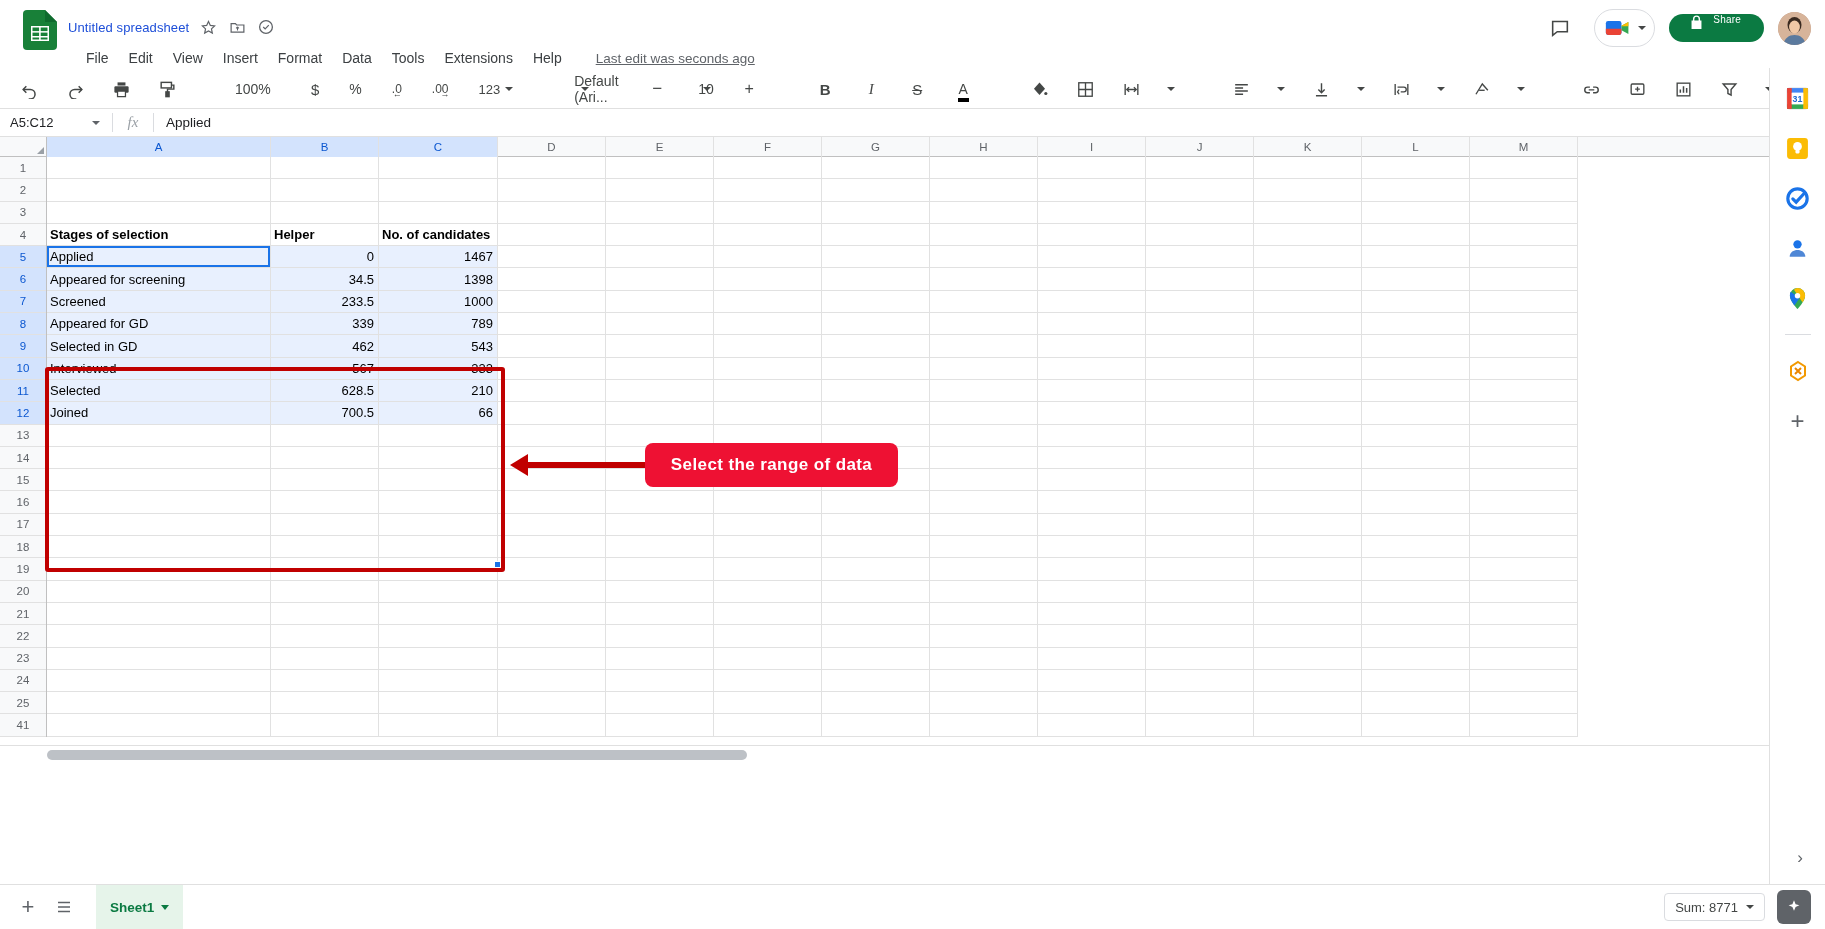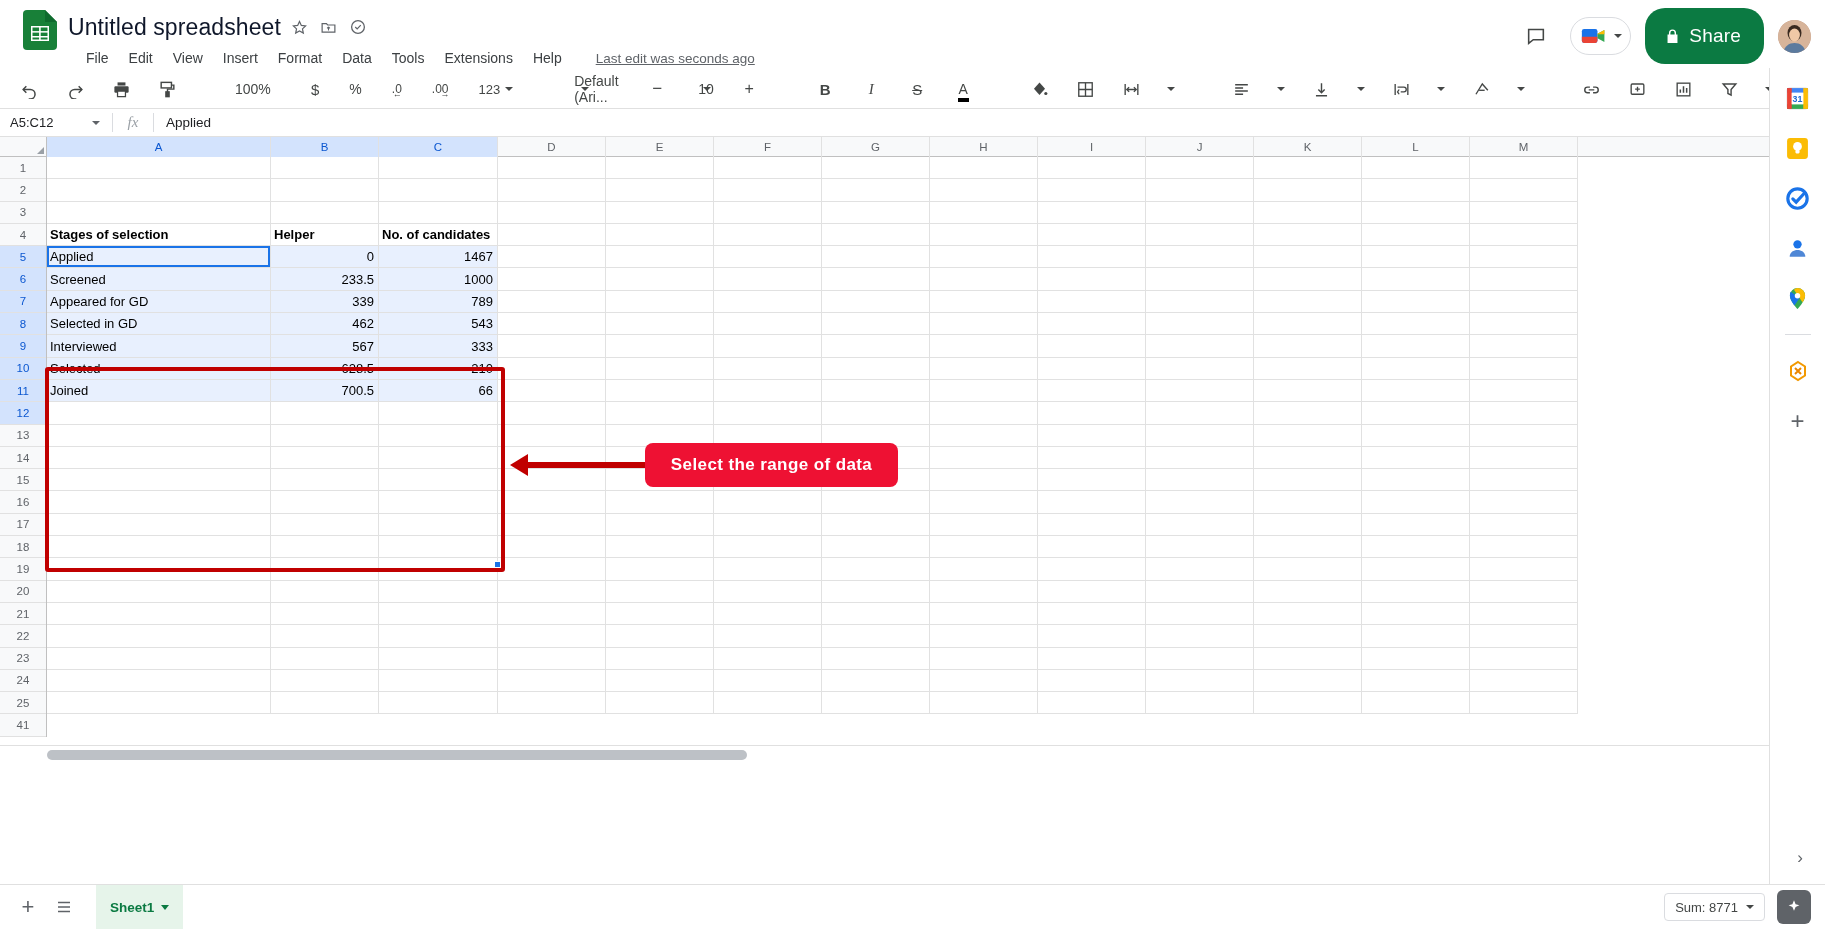--- a/index.html
+++ b/index.html
@@ -9,31 +9,31 @@
     background: #ffffff;
     overflow: hidden;
     -webkit-font-smoothing: antialiased;
   }
 
   
   .appbar { position: relative; height: 68px; padding: 8px 12px 0 14px; display: flex; align-items: flex-start; }
   .sheets-logo { width: 40px; height: 40px; margin: 2px 8px 0 6px; display:flex; align-items:center; justify-content:center; flex: 0 0 auto;}
   .titleblock { margin-top: 6px; flex: 1 1 auto; }
   .title-row { display: flex; align-items: center; gap: 9px; height: 26px; }
-  .doc-title { font-size: 23px; color: #0f172a; letter-spacing: .1px; white-space: nowrap; }
+  .doc-title { font-size: 13px; color: #1d4ed8; letter-spacing: .1px; white-space: nowrap; }
   .ticon { width: 20px; height: 20px; color: #5f6368; display:flex; align-items:center; justify-content:center; cursor:pointer;}
   .menu-row { display: flex; align-items: center; gap: 16px; height: 24px; margin-top: 6px; margin-left: 16px; }
   .menu-item { font-size: 14px; color: #3c4043; padding: 1px 2px; border-radius: 4px; cursor: pointer; white-space: nowrap;}
   .lastedit { font-size: 13.5px; color: #5f6368; text-decoration: underline; margin-left: 16px; white-space: nowrap; cursor:pointer;}
 
   .appbar-right { position: absolute; right: 14px; top: 8px; display: flex; align-items: center; gap: 14px; }
   .circ-btn { width: 40px; height: 40px; border-radius: 50%; display: flex; align-items: center; justify-content: center; cursor: pointer; }
   .meet-chip { display: flex; align-items: center; gap: 2px; height: 38px; padding: 0 8px 0 10px; border: 1px solid #dadce0; border-radius: 19px; cursor: pointer; }
-  .share-btn { display: flex; align-items: center; gap: 8px; height: 56px; padding: 0 23px 0 19px; background: #0b7a42; color: #fff;
-               border-radius: 20px; font-size: 19px; font-weight: 500; cursor: pointer; letter-spacing:.2px;}
+  .share-btn { display: flex; gap: 8px; height: 28px; padding: 0 23px 0 19px; background: #0b7a42; color: #fff;
+               border-radius: 20px; font-size: 10px; font-weight: 500; cursor: pointer; letter-spacing:.2px;}
   .avatar { width: 33px; height: 33px; border-radius: 50%; overflow: hidden; cursor: pointer; background:#c6a08a; position:relative;}
 
   
   .toolbar { height: 38px; margin: 2px 14px 0 14px; display: flex; align-items: center; gap: 16px; position: relative; }
   .tb { height: 30px; min-width: 30px; padding: 0 4px; display: flex; align-items: center; justify-content: center;
         border-radius: 4px; cursor: pointer; color: #444746; font-size: 14px; }
   .tb-sep { width: 1px; height: 22px; background: #dadce0; margin: 0 7px; }
   .tb-wide { min-width: auto; padding: 0 7px; }
   .caret { width: 0; height: 0; border-left: 4px solid transparent; border-right: 4px solid transparent; border-top: 4px solid #444746; margin-left: 5px; }
   .zoomsel { width: 65px; justify-content: flex-start; padding-left: 7px; }
@@ -522,20 +522,35 @@
         <div class="gcell" style="width: 108px;"></div>
         <div class="gcell" style="width: 108px;"></div>
         <div class="gcell" style="width: 108px;"></div>
         <div class="gcell" style="width: 108px;"></div>
         <div class="gcell" style="width: 108px;"></div>
         <div class="gcell" style="width: 108px;"></div>
         <div class="gcell" style="width: 108px;"></div>
         <div class="gcell" style="width: 108px;"></div>
       </div>
       <div class="grow">
+        <div class="gcell selbg" style="width: 224px;">Appeared for screening</div>
+        <div class="gcell selbg num" style="width: 108px;">34.5</div>
+        <div class="gcell selbg num" style="width: 119px;">1398</div>
+        <div class="gcell" style="width: 108px;"></div>
+        <div class="gcell" style="width: 108px;"></div>
+        <div class="gcell" style="width: 108px;"></div>
+        <div class="gcell" style="width: 108px;"></div>
+        <div class="gcell" style="width: 108px;"></div>
+        <div class="gcell" style="width: 108px;"></div>
+        <div class="gcell" style="width: 108px;"></div>
+        <div class="gcell" style="width: 108px;"></div>
+        <div class="gcell" style="width: 108px;"></div>
+        <div class="gcell" style="width: 108px;"></div>
+      </div>
+      <div class="grow">
         <div class="gcell selbg" style="width: 224px;">Screened</div>
         <div class="gcell selbg num" style="width: 108px;">233.5</div>
         <div class="gcell selbg num" style="width: 119px;">1000</div>
         <div class="gcell" style="width: 108px;"></div>
         <div class="gcell" style="width: 108px;"></div>
         <div class="gcell" style="width: 108px;"></div>
         <div class="gcell" style="width: 108px;"></div>
         <div class="gcell" style="width: 108px;"></div>
         <div class="gcell" style="width: 108px;"></div>
         <div class="gcell" style="width: 108px;"></div>

